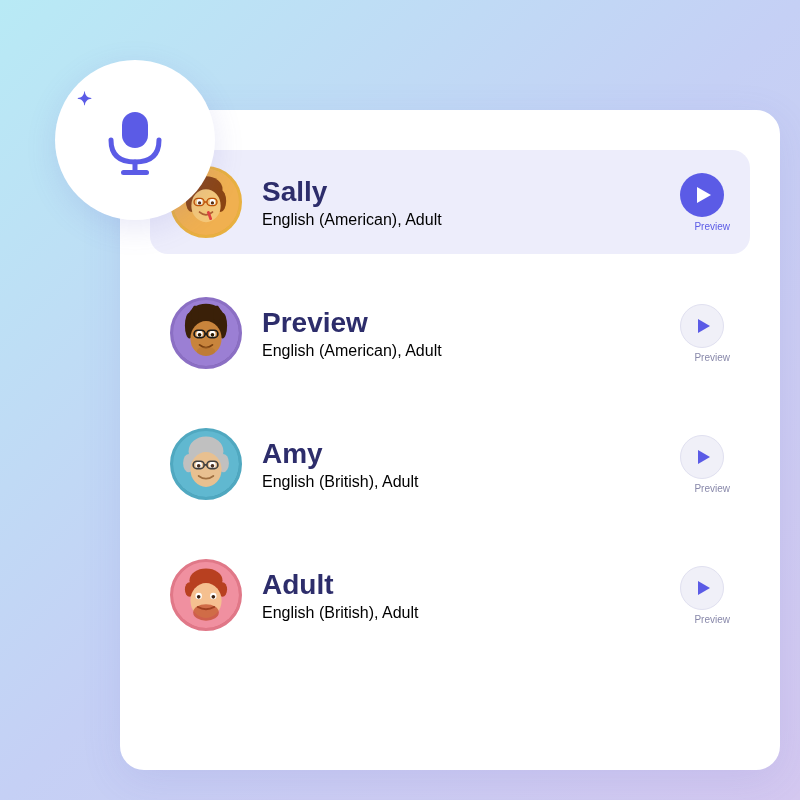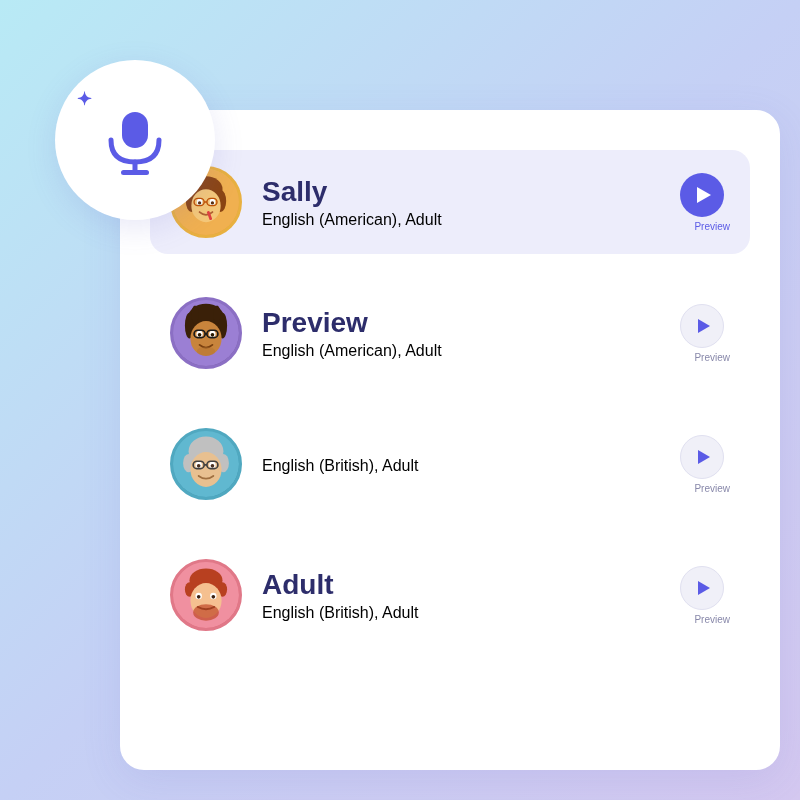--- a/index.html
+++ b/index.html
@@ -317,20 +317,21 @@
             <circle cx="43" cy="38" r="2" fill="#4a3020"></circle>
 
             <rect x="22" y="33" width="12" height="8" rx="4" fill="none" stroke="#404040" stroke-width="1.8"></rect>
             <rect x="37" y="33" width="12" height="8" rx="4" fill="none" stroke="#404040" stroke-width="1.8"></rect>
             <line x1="34" y1="37" x2="37" y2="37" stroke="#404040" stroke-width="1.8"></line>
 
             <path d="M28 49 Q36 55 44 49" fill="none" stroke="#a07040" stroke-width="2" stroke-linecap="round"></path>
           </svg>
         </div>
         <div class="voice-info">
+          <div class="voice-name">Amy</div>
           <div class="voice-desc">English (British), Adult</div>
         </div>
         <div class="preview-btn">
           <div class="play-circle outline">
             <div class="play-triangle dark"></div>
           </div>
           <span class="preview-label gray">Preview</span>
         </div>
       </div>
 

